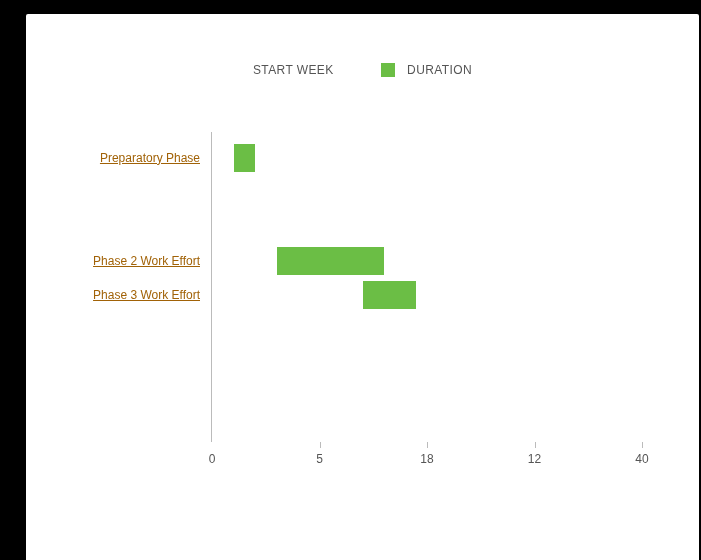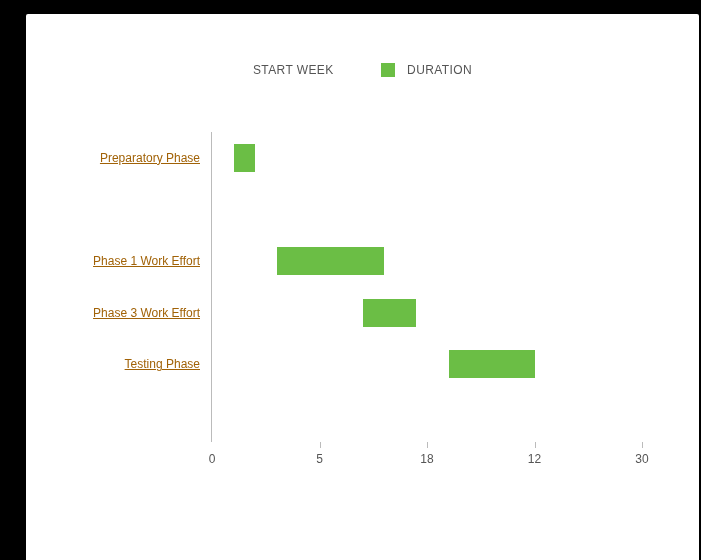--- a/index.html
+++ b/index.html
@@ -116,33 +116,29 @@
 
     <div class="plot" id="plot">
         <div class="tick-label" style="left: 0px;">0</div>
         <div class="tick" style="left: 107.5px;"></div>
         <div class="tick-label" style="left: 107.5px;">5</div>
         <div class="tick" style="left: 215px;"></div>
         <div class="tick-label" style="left: 215px;">18</div>
         <div class="tick" style="left: 322.5px;"></div>
         <div class="tick-label" style="left: 322.5px;">12</div>
         <div class="tick" style="left: 430px;"></div>
-        <div class="tick-label" style="left: 430px;">30</div>
+        <div class="tick-label" style="left: 430px;">40</div>
         <div class="row" style="top: 0px; height: 51.6667px;">
           <div class="ylabel">Preparatory Phase</div>
           <div class="bar" style="left: 21.5px; width: 21.5px; background: rgb(107, 190, 69);"></div>
         </div>
         <div class="row" style="top: 103.333px; height: 51.6667px;">
-          <div class="ylabel">Phase 1 Work Effort</div>
+          <div class="ylabel">Phase 2 Work Effort</div>
           <div class="bar" style="left: 64.5px; width: 107.5px; background: rgb(107, 190, 69);"></div>
         </div>
-        <div class="row" style="top: 155px; height: 51.6667px;">
+        <div class="row" style="top: 137px; height: 51.6667px;">
           <div class="ylabel">Phase 3 Work Effort</div>
           <div class="bar" style="left: 150.5px; width: 53.75px; background: rgb(107, 190, 69);"></div>
-        </div>
-        <div class="row" style="top: 206.667px; height: 51.6667px;">
-          <div class="ylabel">Testing Phase</div>
-          <div class="bar" style="left: 236.5px; width: 86px; background: rgb(107, 190, 69);"></div>
         </div>
       </div>
 
   </div>
 </div>
 
 </body></html>

